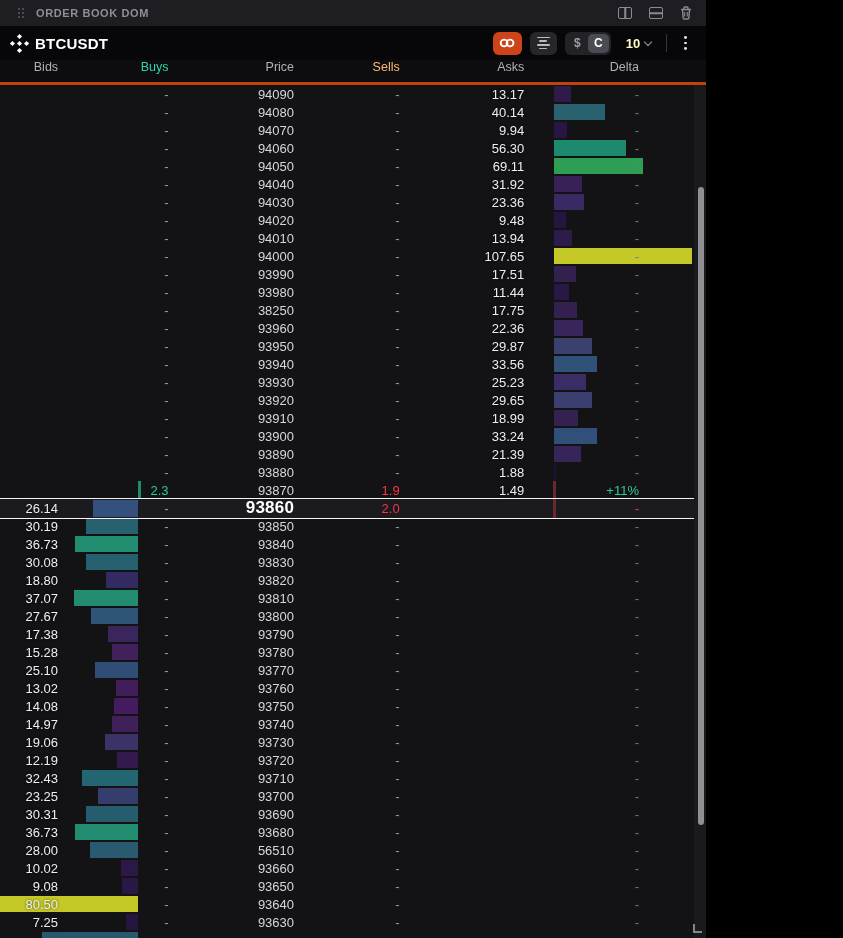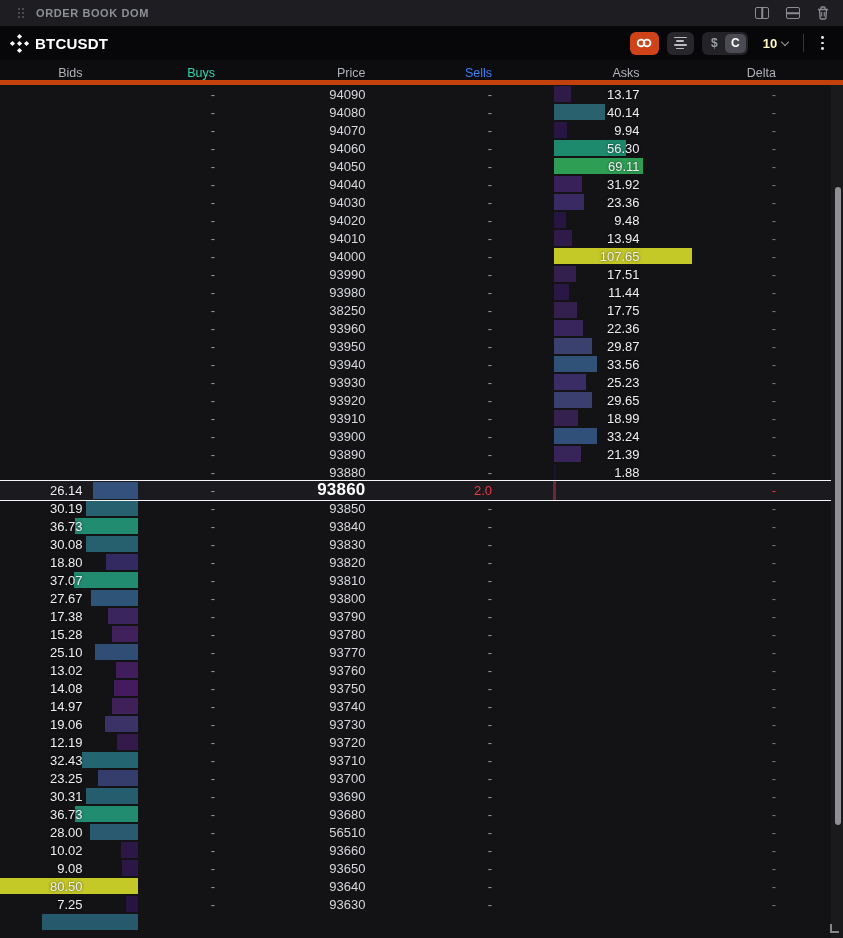--- a/index.html
+++ b/index.html
@@ -1,18 +1,18 @@
 <!DOCTYPE html>
 <html><head>
 <meta charset="utf-8">
 <style>
   html,body{margin:0;padding:0;background:#000;}
   *{box-sizing:border-box;}
   .window{
-    position:relative;width:843px;height:938px;overflow:hidden;
+    position:relative;width:706px;height:938px;overflow:hidden;
     background:#131316;font-family:"Liberation Sans",sans-serif;
     -webkit-font-smoothing:antialiased;
   }
   
   .titlebar{height:26px;background:#1e1e22;display:flex;align-items:center;}
   .drag-dots{display:grid;grid-template-columns:2px 2px;grid-auto-rows:2px;gap:2px;margin-left:18px;}
   .drag-dots i{background:#595b61;border-radius:1px;}
   .tb-title{margin-left:12px;font-size:11px;font-weight:700;letter-spacing:.6px;color:#8e9097;}
   .tb-right{margin-left:auto;display:flex;align-items:center;gap:17px;margin-right:14px;}
   .icon-cols,.icon-rows{width:14px;height:12px;border:1.5px solid #8a8c92;border-radius:2px;position:relative;}
@@ -33,30 +33,30 @@
   .cur-opt{min-width:21px;height:19px;display:flex;align-items:center;justify-content:center;
     font-size:12px;font-weight:700;color:#9aa0a6;border-radius:5px;}
   .cur-opt.active{background:#4b4b54;color:#fff;}
   .depth-dd{display:flex;align-items:center;gap:5px;padding:0 7px;height:23px;}
   .depth-val{color:#fef9c3;font-size:13px;font-weight:700;}
   .chev{width:6px;height:6px;border-right:1.6px solid #9a9da5;border-bottom:1.6px solid #9a9da5;transform:rotate(45deg);margin-top:-3px;}
   .sb-sep{width:1px;height:18px;background:#35353a;}
   .kebab{display:flex;flex-direction:column;gap:2.6px;padding:0 9px;}
   .kebab i{width:2.8px;height:2.8px;border-radius:50%;background:#e3e4e7;}
   
-  .colheads{height:25px;background:#0d0d10;display:flex;align-items:flex-end;font-size:12.5px;color:#aeb2b8;border-bottom:5px solid #c2410c;}
+  .colheads{height:25px;background:#0d0d10;display:flex;align-items:flex-start;font-size:12.5px;color:#aeb2b8;border-bottom:3px solid #c2410c;}
   .c1{width:140.5px;padding-right:58px;}
   .c2{width:140.5px;padding-right:66px;}
   .c3{width:140.5px;padding-right:56px;}
   .c4{width:140.5px;padding-right:70px;}
   .c5{width:140.5px;padding-right:63px;}
   .c6{width:140.5px;padding-right:67px;}
   .colheads div,.row div.cell{text-align:right;white-space:nowrap;}
   .h-buys{color:#2fd6ac;}
-  .h-sells{color:#3b82f6;}
+  .h-sells{color:#fdba74;}
   
   .rows{position:relative;height:853px;overflow:hidden;background:#131316;}
   .row{position:relative;height:18px;display:flex;align-items:center;font-size:13px;color:#d5d7da;}
   .row .cell{position:relative;z-index:2;}
   .cell.qty{color:#edeef0;text-shadow:0 0 3px rgba(0,0,0,.65);}
   .cell.dash{color:#979ba3;}
   .cell.dim-dash{color:#767a82;}
   .cell.teal{color:#2cc6a0;}
   .cell.red{color:#f23645;}
   .bar{position:absolute;top:1px;height:16px;z-index:1;}
@@ -343,20 +343,30 @@
       </div>
       <div class="row">
         <div class="bar" style="left: 554px; width: 2.41003px; background: rgb(28, 16, 51);"></div>
         <div class="cell c1 qty"></div>
         <div class="cell c2 dash">-</div>
         <div class="cell c3">93880</div>
         <div class="cell c4 dash">-</div>
         <div class="cell c5 qty">1.88</div>
         <div class="cell c6 dim-dash">-</div>
       </div>
+      <div class="row">
+        <div class="tick" style="left: 138px; width: 3px; background: rgb(31, 138, 109);"></div>
+        <div class="tick" style="left: 553px; width: 3px; background: rgb(107, 40, 49);"></div>
+        <div class="cell c1 qty"></div>
+        <div class="cell c2 teal">2.3</div>
+        <div class="cell c3">93870</div>
+        <div class="cell c4 red">1.9</div>
+        <div class="cell c5 qty">1.49</div>
+        <div class="cell c6 teal">+11%</div>
+      </div>
       <div class="row current">
         <div class="bar" style="left: 93.1886px; width: 44.8114px; background: rgb(51, 81, 124);"></div>
         <div class="tick" style="left: 553px; width: 3px; background: rgb(107, 40, 49);"></div>
         <div class="cell c1 qty">26.14</div>
         <div class="cell c2 dash">-</div>
         <div class="cell c3 price-big">93860</div>
         <div class="cell c4 red">2.0</div>
         <div class="cell c5 qty"></div>
         <div class="cell c6 red">-</div>
       </div>

